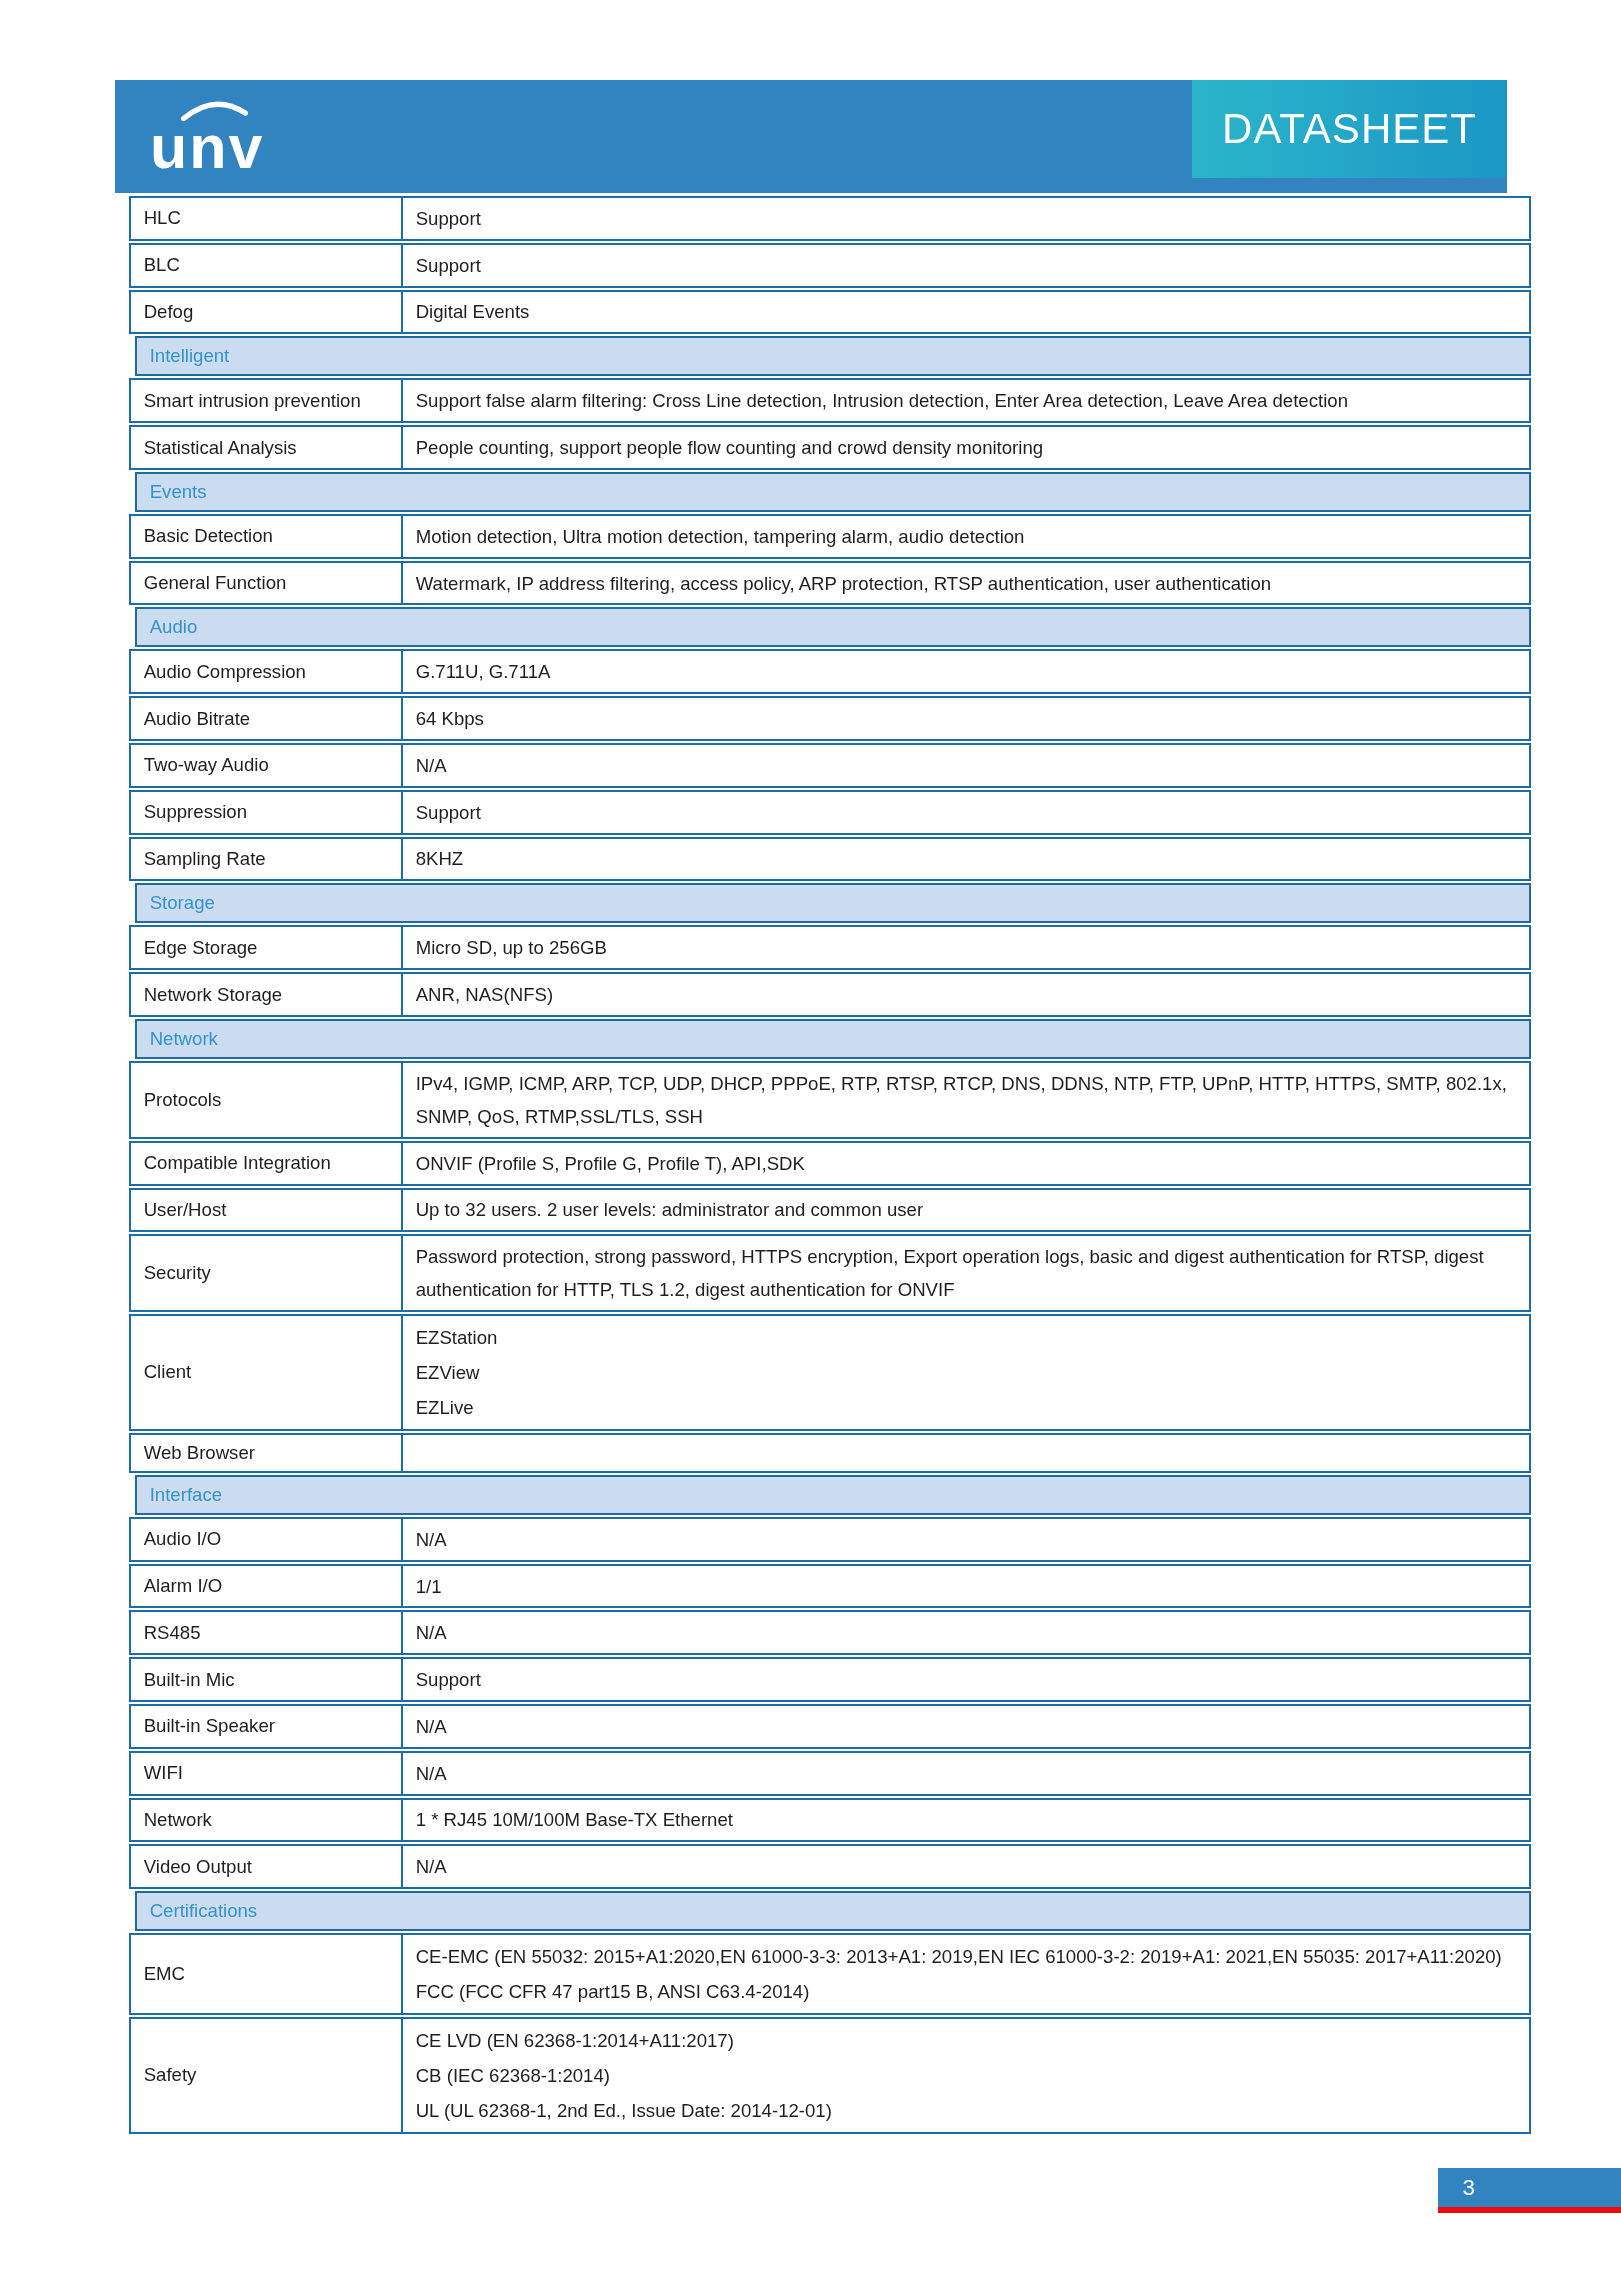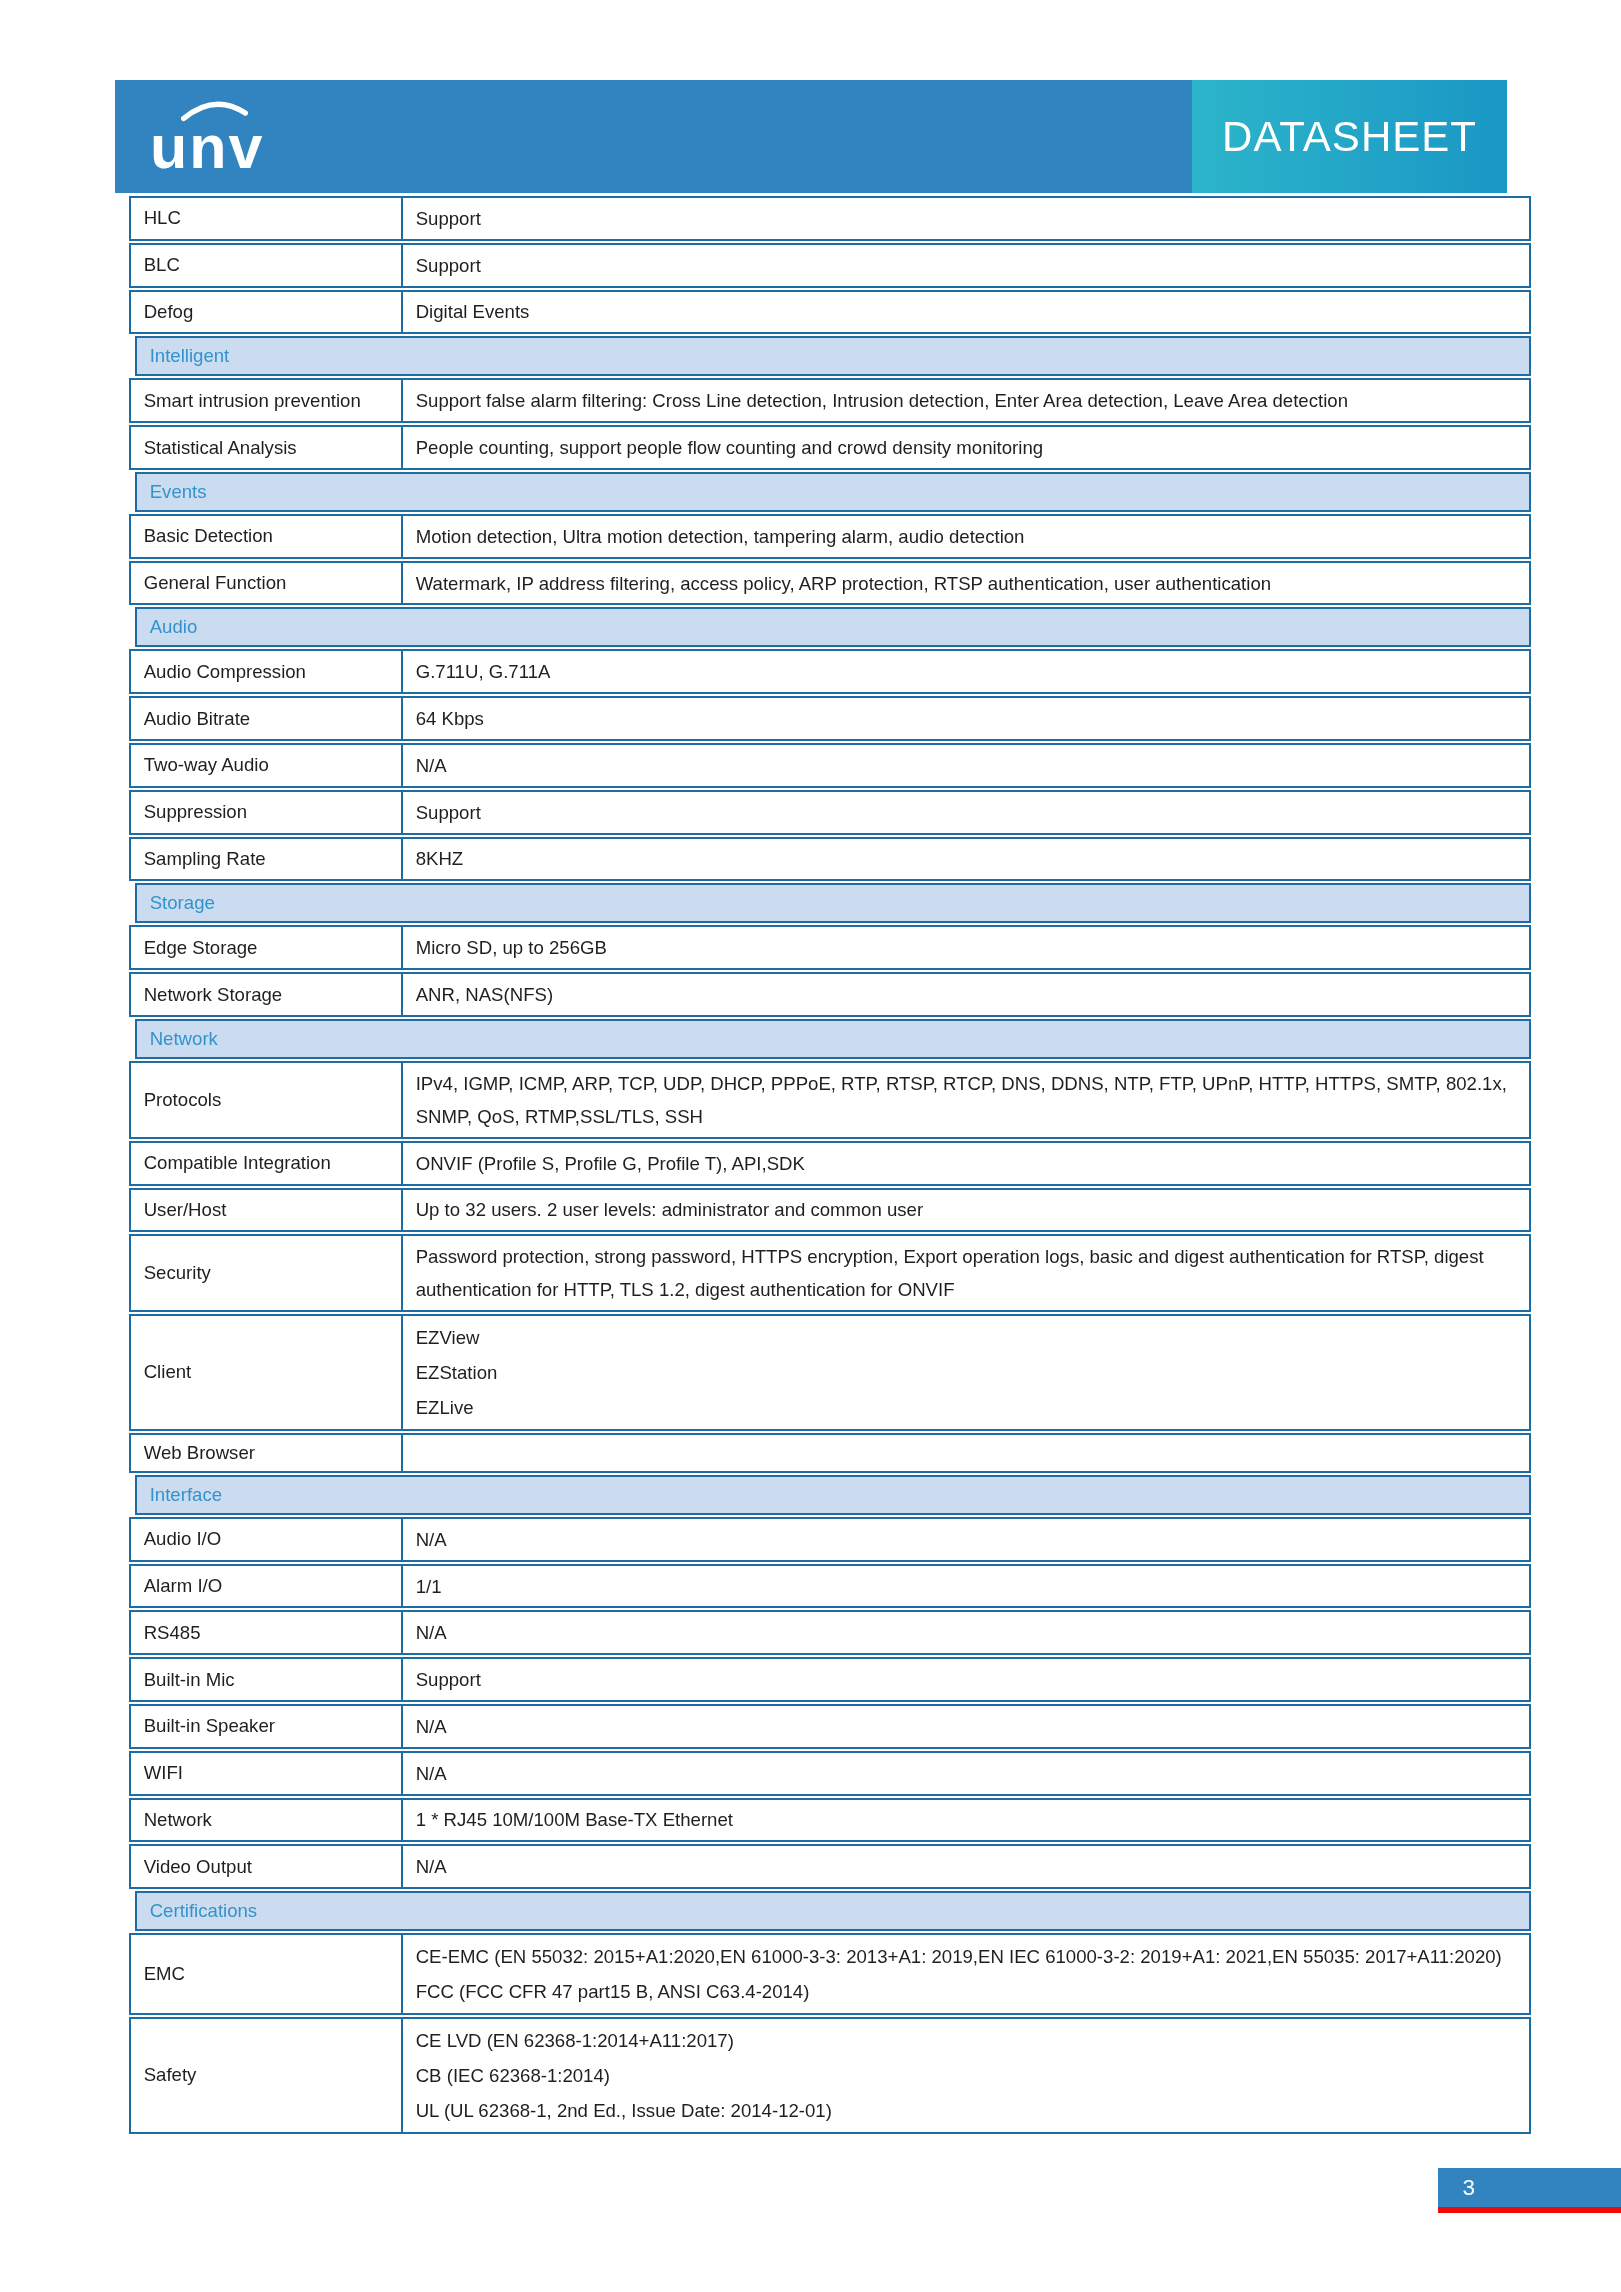--- a/index.html
+++ b/index.html
@@ -36,21 +36,21 @@
   .logo-text{
     font-size:61px;font-weight:bold;color:#fff;
     letter-spacing:2px;
   }
   .logo-arc{
     position:absolute;left:31px;top:-19.6px;
     width:67px;height:25.5px;
   }
   .badge{
     position:absolute;right:0;top:0;
-    width:315px;height:113px;
+    width:315px;height:98px;
     background:linear-gradient(90deg,var(--teal-start) 0%,var(--teal-end) 100%);
     display:flex;align-items:center;justify-content:center;
   }
   .badge span{
     color:#fff;font-size:42px;letter-spacing:1px;
   }
   
   .spec-table{
     position:absolute;left:129px;top:196px;
     width:1402px;
@@ -284,22 +284,22 @@
         </div>
         <div class="cell value">
           <span>Password protection, strong password, HTTPS encryption, Export operation logs, basic and digest authentication for RTSP, digest authentication for HTTP, TLS 1.2, digest authentication for ONVIF</span>
         </div>
       </div>
       <div class="spec-row">
         <div class="cell label">
           <span>Client</span>
         </div>
         <div class="cell value">
+          <div class="value-line"><span>EZStation</span></div>
           <div class="value-line"><span>EZView</span></div>
-          <div class="value-line"><span>EZStation</span></div>
           <div class="value-line"><span>EZLive</span></div>
         </div>
       </div>
       <div class="spec-row">
         <div class="cell label">
           <span>Web Browser</span>
         </div>
       </div>
       <div class="section-row">
         <span>Interface</span>

